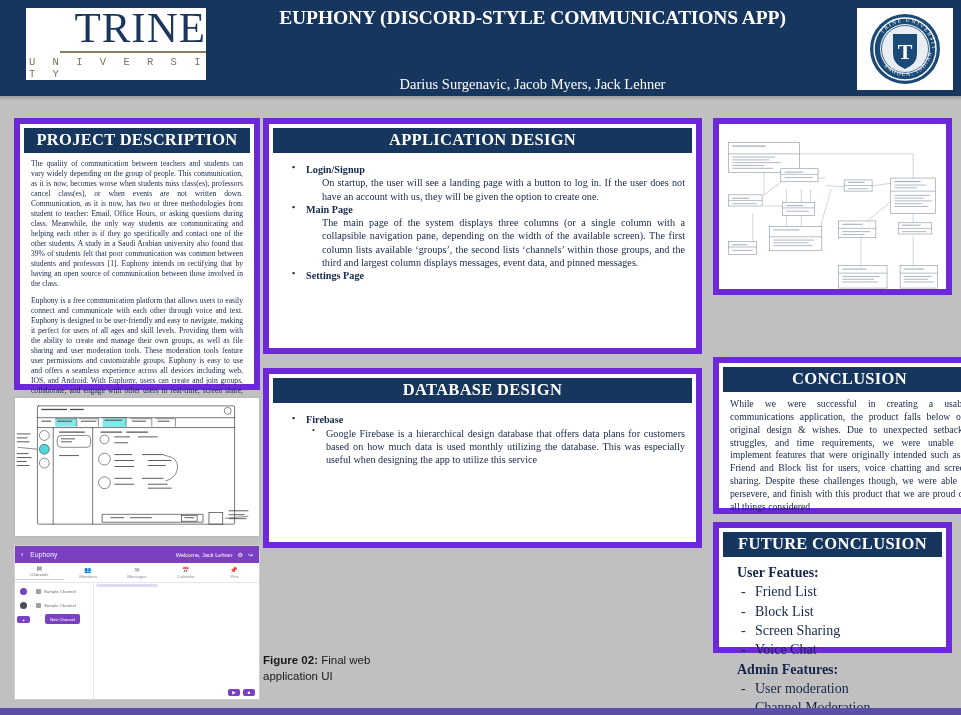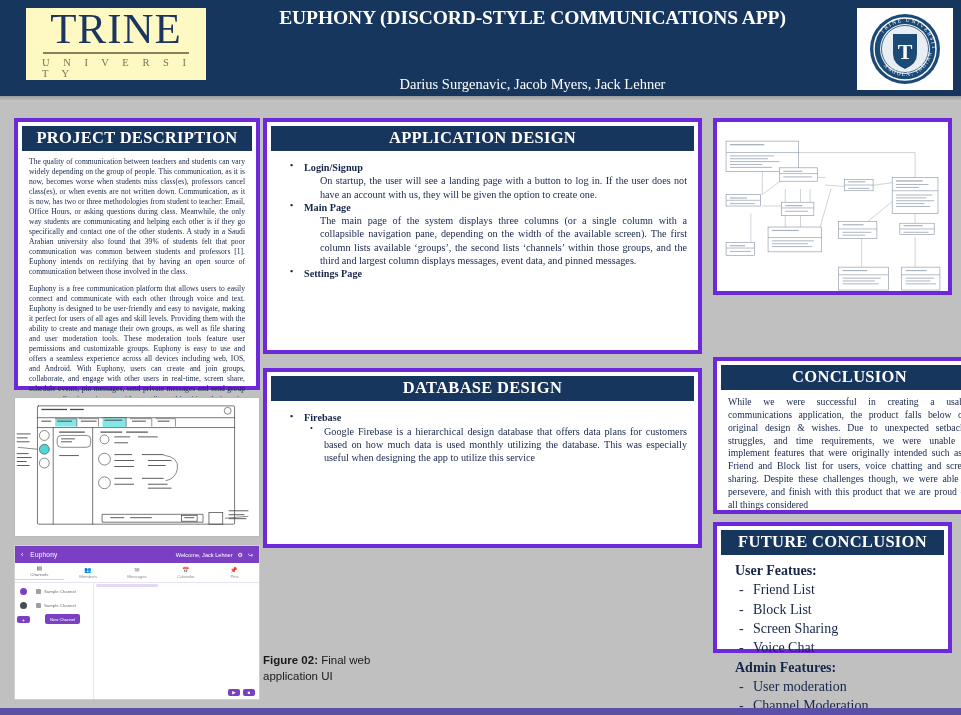--- a/index.html
+++ b/index.html
@@ -11,32 +11,32 @@
   }
   .poster { position: relative; width: 961px; height: 715px; background: #c0c0c0; }
 
   
   .header {
     position: absolute; left: 0; top: 0; width: 961px; height: 96px;
     background: #17365d;
   }
   .header-logo {
     position: absolute; left: 26px; top: 8px; width: 180px; height: 72px;
-    background: #fef9c3; display: flex; flex-direction: column;
-    align-items: center; justify-content: center;
+    background: #ffffff; display: flex; flex-direction: column;
+    align-items: flex-end; justify-content: center;
   }
   .logo-trine {
     font-family: "Liberation Serif", serif;
     font-size: 43px; letter-spacing: 1px; color: #1b355e;
     line-height: 0.95; font-weight: 400;
   }
   .logo-rule { width: 146px; height: 2px; background: #8a7f5c; margin: 2px 0 3px; }
   .logo-univ {
-    font-family: Liberation Serif, serif;
-    font-size: 10.5px; letter-spacing: 5.5px; color: #7b7156; padding-left: 16px;
+    font-family: Liberation Mono, monospace;
+    font-size: 10.5px; letter-spacing: 5.5px; color: #7b7156; padding-left: 3px;
   }
   .header-text {
     position: absolute; left: 215px; top: 6px; width: 635px;
     text-align: center; color: #ffffff;
   }
   .h-title {
     font-size: 19.5px; font-weight: bold; letter-spacing: -0.1px;
     line-height: 1.25; white-space: nowrap;
   }
   .h-line { font-size: 14.5px; font-weight: normal; line-height: 1.42; margin-top: 44px; }
@@ -48,21 +48,21 @@
   .seal-svg { display:block; }
 
   .header-shadow {
     position: absolute; left: 0; top: 96px; width: 961px; height: 6px;
     background: linear-gradient(#9a9a9a, #c9c9c9);
   }
 
   
   .panel {
     position: absolute; background: #ffffff;
-    border: 4px solid #6d28d9;
+    border: 6px solid #6d28d9;
     padding: 4px;
     font-family: Liberation Serif, serif;
   }
   .panel-title {
     background: #17365d; color: #ffffff; text-align: center;
     font-size: 16.5px; font-weight: bold; letter-spacing: 0.3px;
     padding: 3px 0 4px; line-height: 1.1;
   }
   .panel-body { padding: 6px 7px 4px; color: #16264a; }
 

